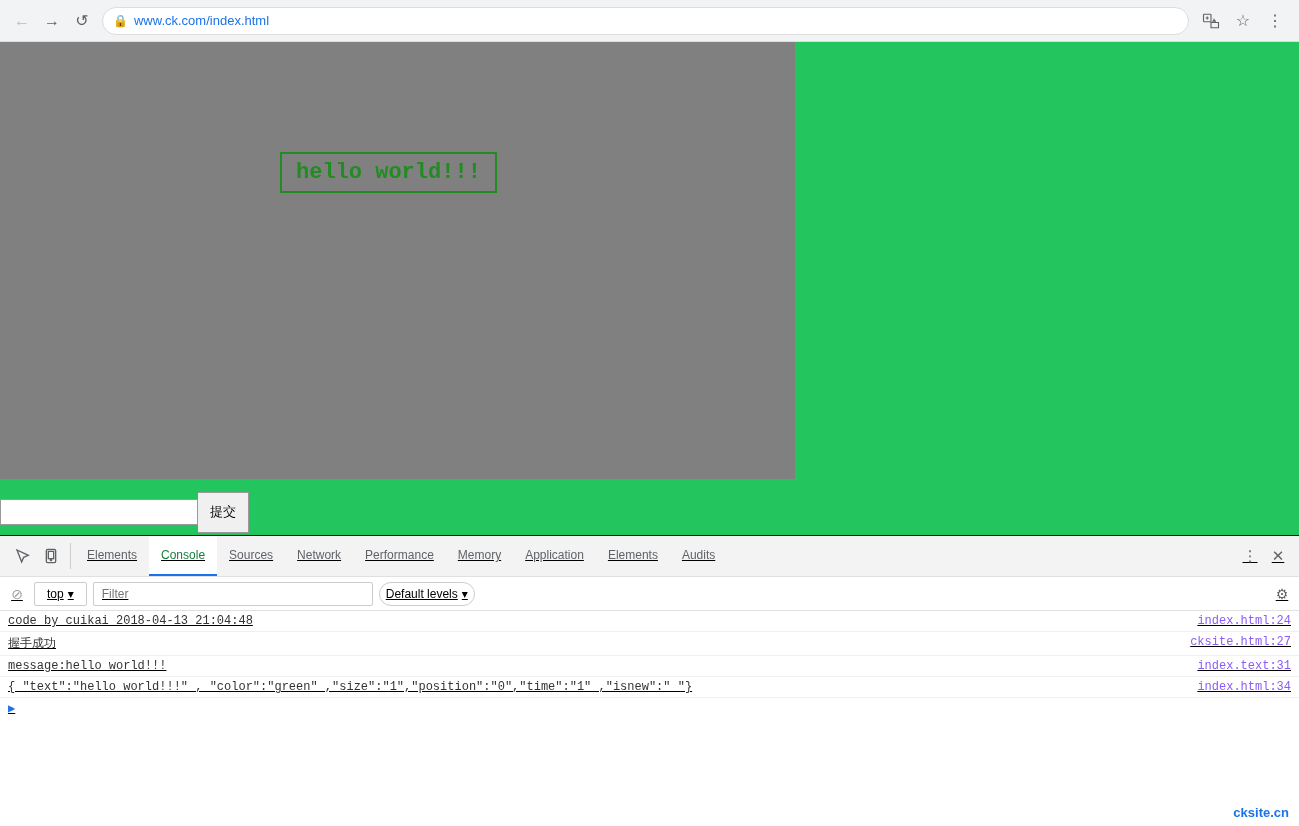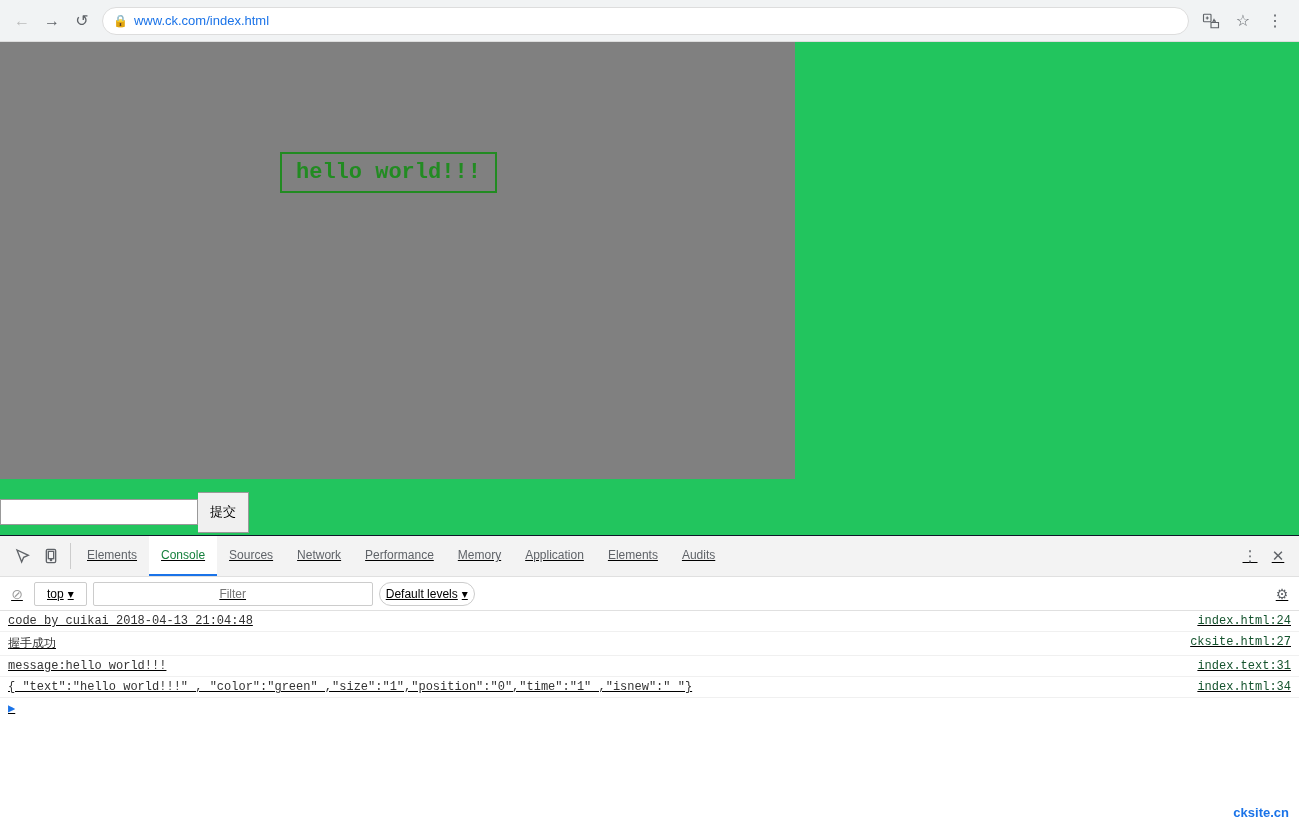--- a/index.html
+++ b/index.html
@@ -240,21 +240,20 @@
 
     .filter-input {
       flex: 1;
       max-width: 280px;
       height: 24px;
       border: 1px solid #ccc;
       border-radius: 2px;
       padding: 0 8px;
       font-size: 12px;
       outline: none;
-      text-align: center;
     }
 
     .levels-dropdown {
       display: flex;
       align-items: center;
       gap: 4px;
       border: 1px solid #ccc;
       border-radius: 12px;
       padding: 2px 6px;
       font-size: 12px;
@@ -295,21 +294,21 @@
     }
 
     .console-row-content {
       flex: 1;
       color: #333;
       word-break: break-all;
       font-size: 12px;
     }
 
     .console-row-link {
-      color: #14532d;
+      color: #8b5cf6;
       text-decoration: none;
       font-size: 12px;
       white-space: nowrap;
       margin-left: 8px;
     }
 
     .console-prompt {
       padding: 3px 8px;
       display: flex;
       align-items: center;

